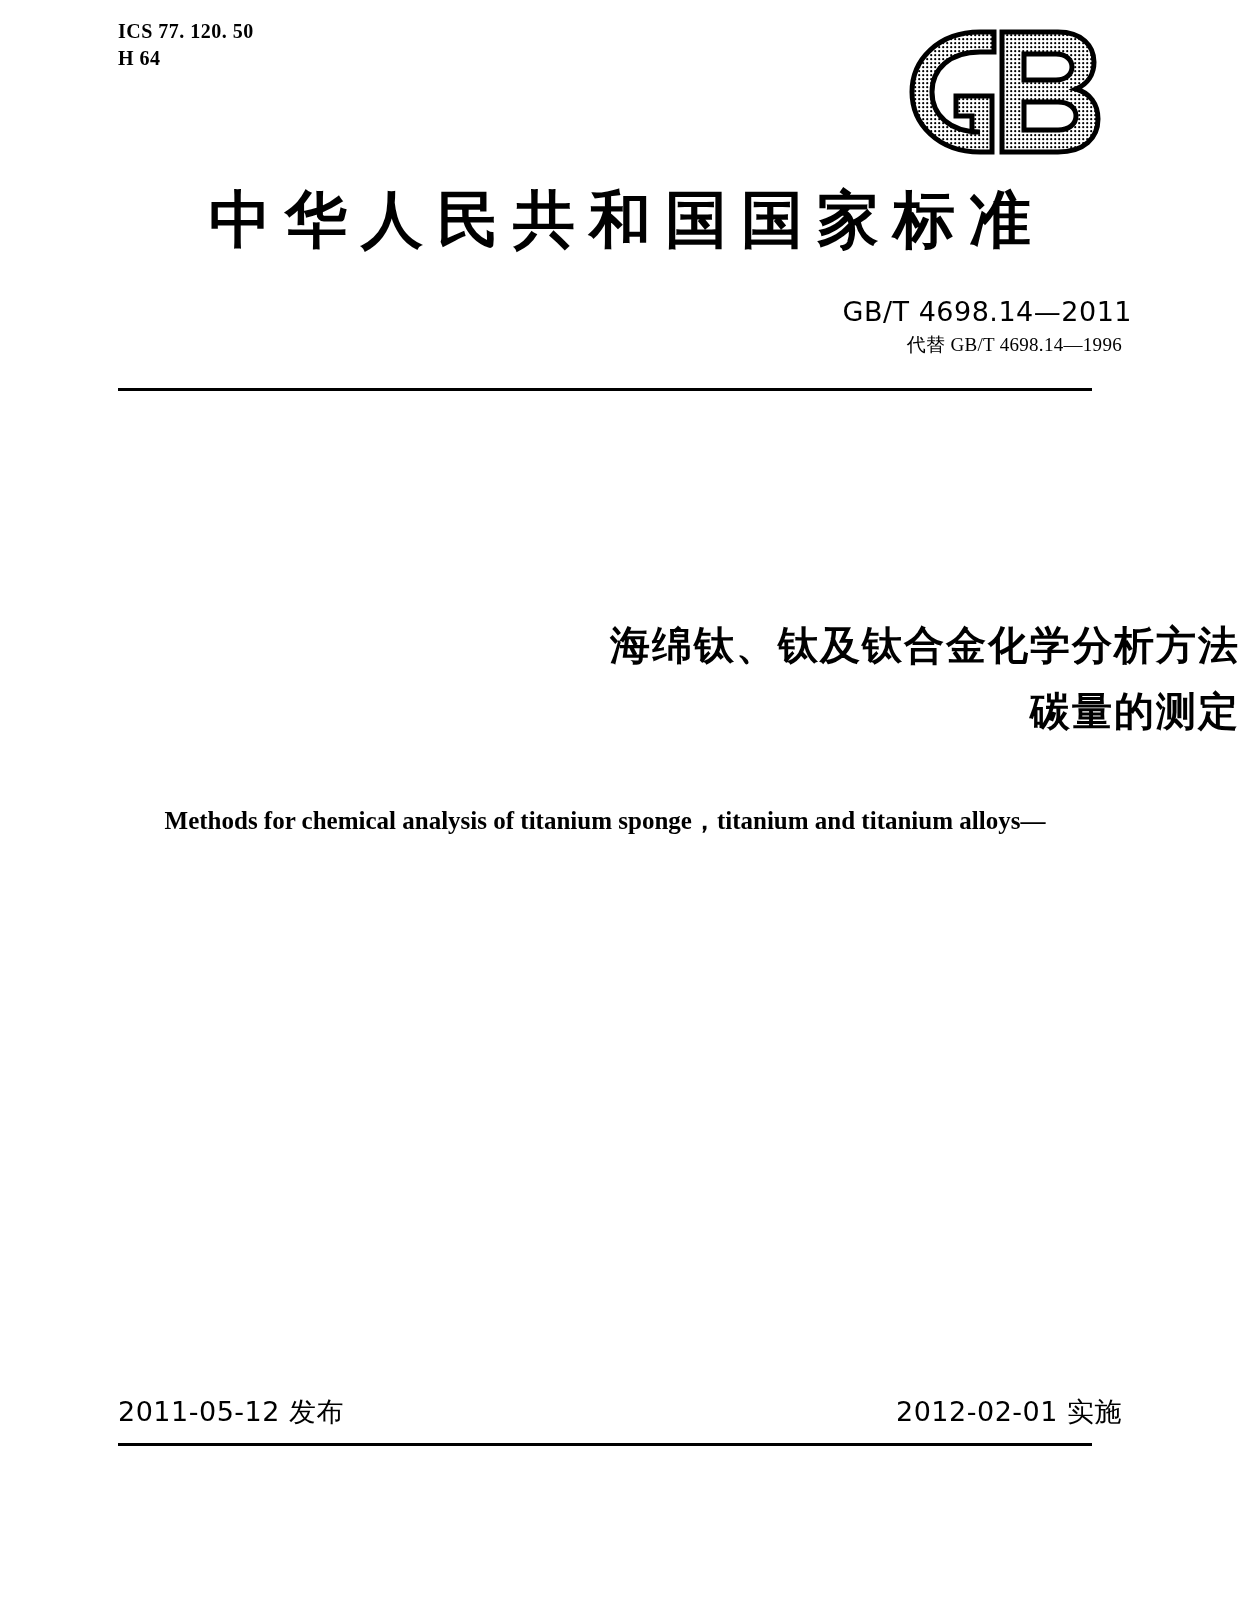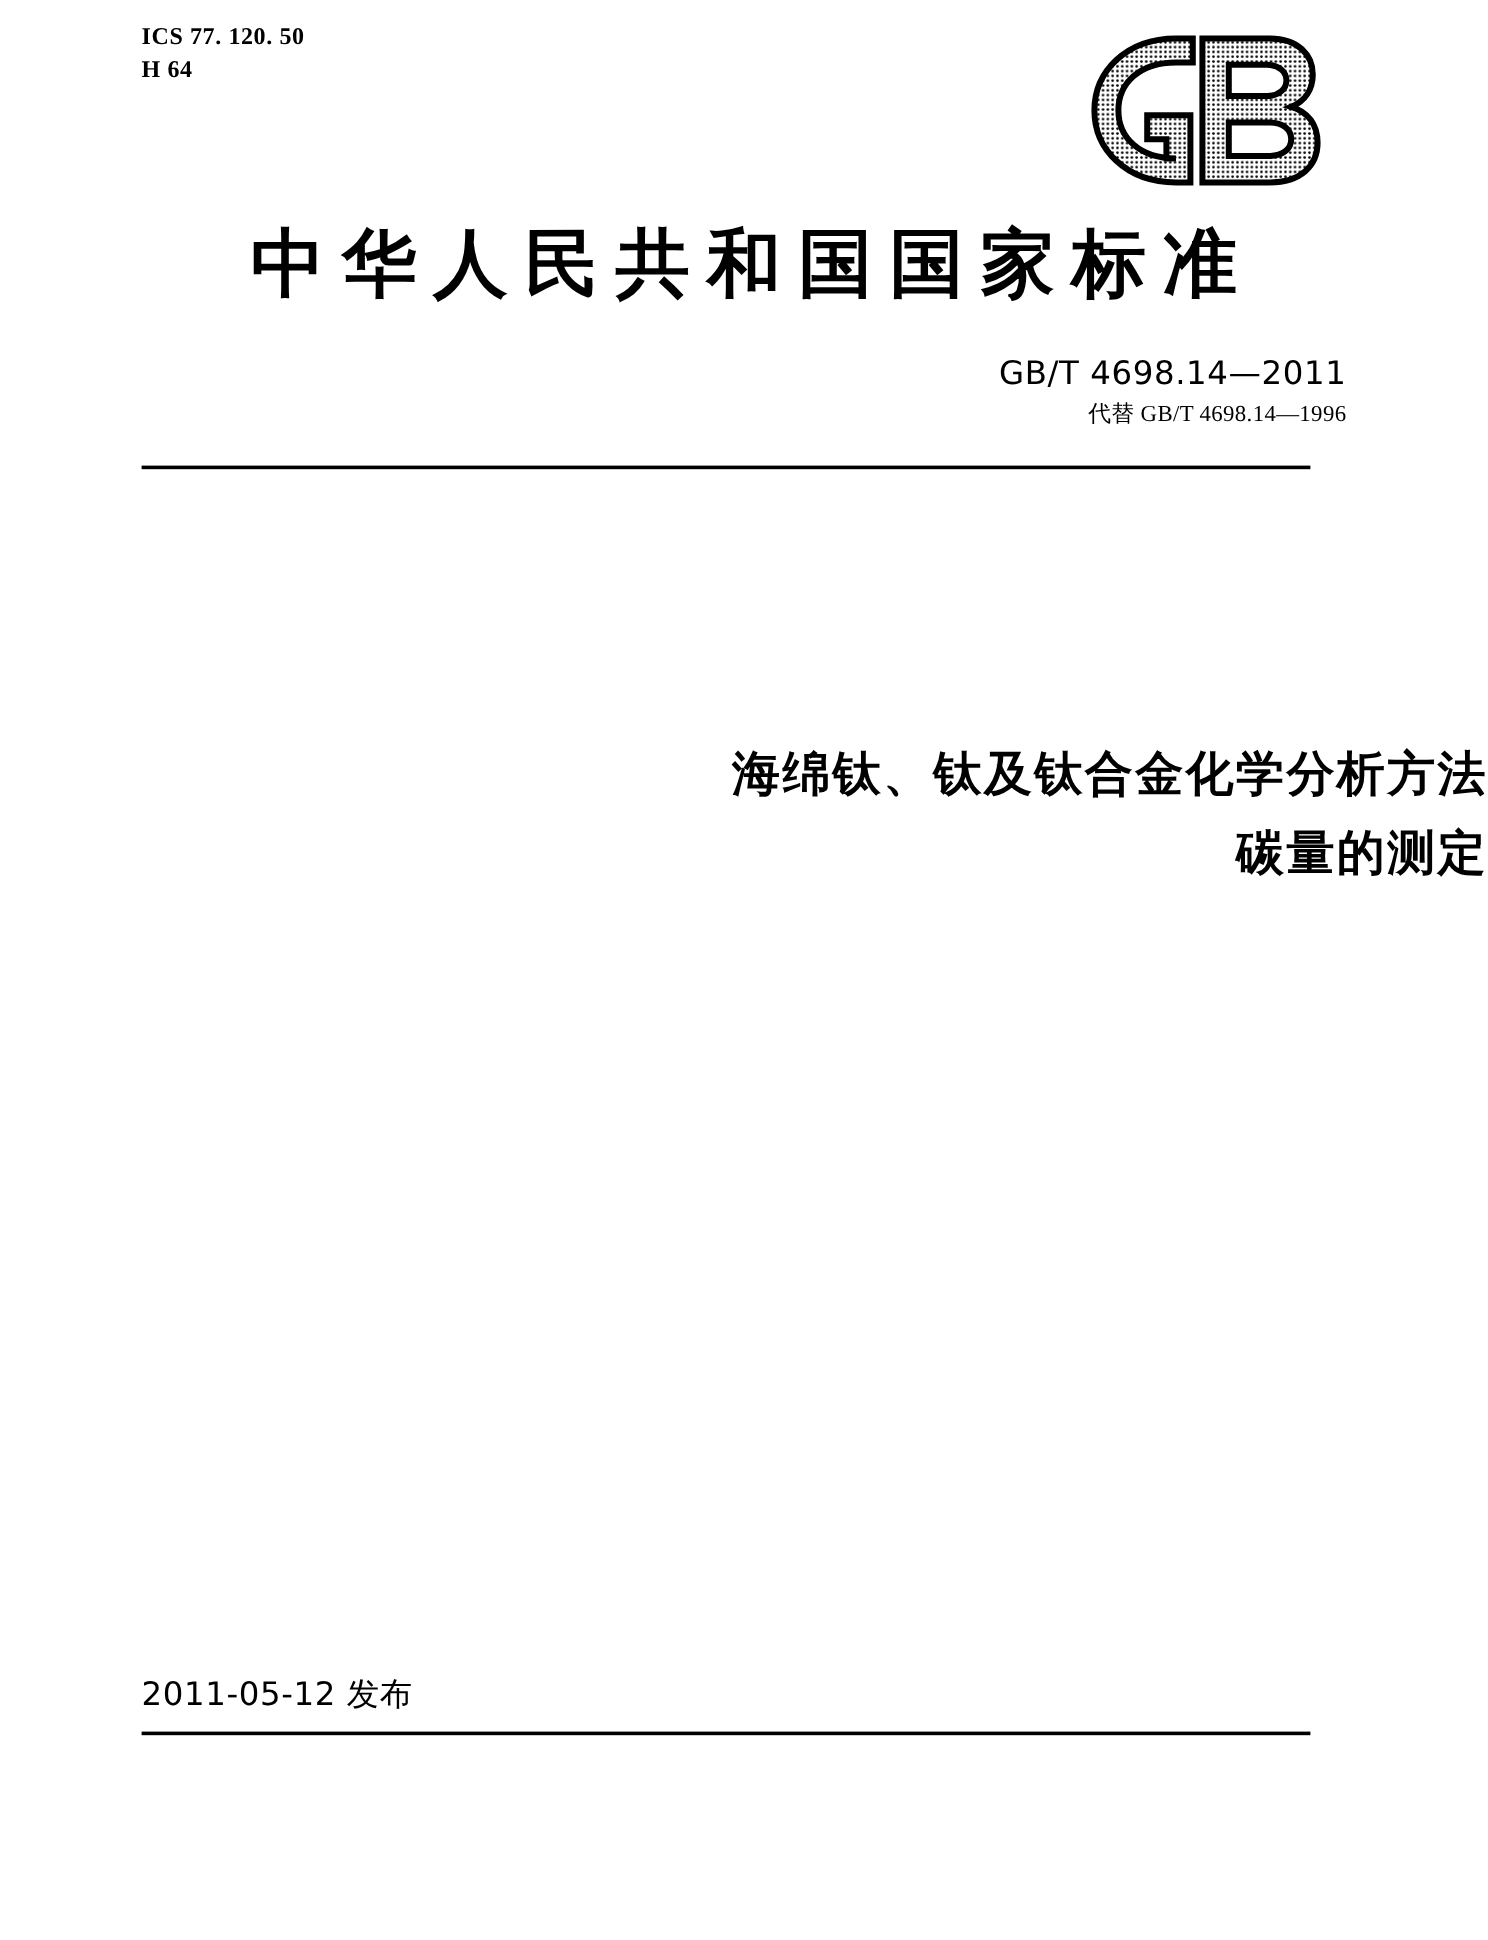--- a/index.html
+++ b/index.html
@@ -57,21 +57,21 @@
     font-weight: bold;
     font-size: 62px;
     letter-spacing: 14px;
     padding-left: 14px;
     white-space: nowrap;
   }
 
   
   .std-number {
     position: absolute;
-    right: 118px;
+    right: 108px;
     top: 296px;
     text-align: center;
     font-family: "DejaVu Sans", sans-serif;
     font-size: 27px;
     font-weight: normal;
     letter-spacing: 0.5px;
     margin-left: 29px;
   }
   .std-replaces {
     position: absolute;
@@ -216,18 +216,20 @@
 
   <div class="rule-top"></div>
   <div class="rule-bottom"></div>
 
   <div class="cn-title">
     <div>海绵钛、钛及钛合金化学分析方法</div>
     <div>碳量的测定</div>
   </div>
 
   <div class="en-title">
+    <div>Methods for chemical analysis of titanium sponge，titanium and titanium alloys—</div>
   </div>
 
   <div class="date-left">2011-05-12 发布</div>
+  <div class="date-right">2012-02-01 实施</div>
 
 
 </div>
 
 </body></html>

